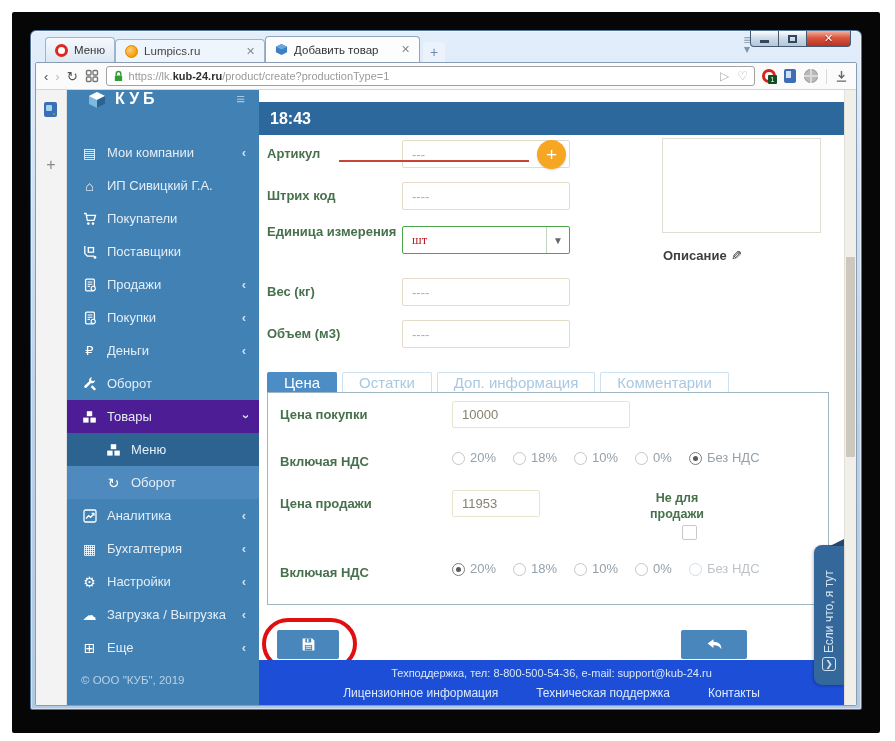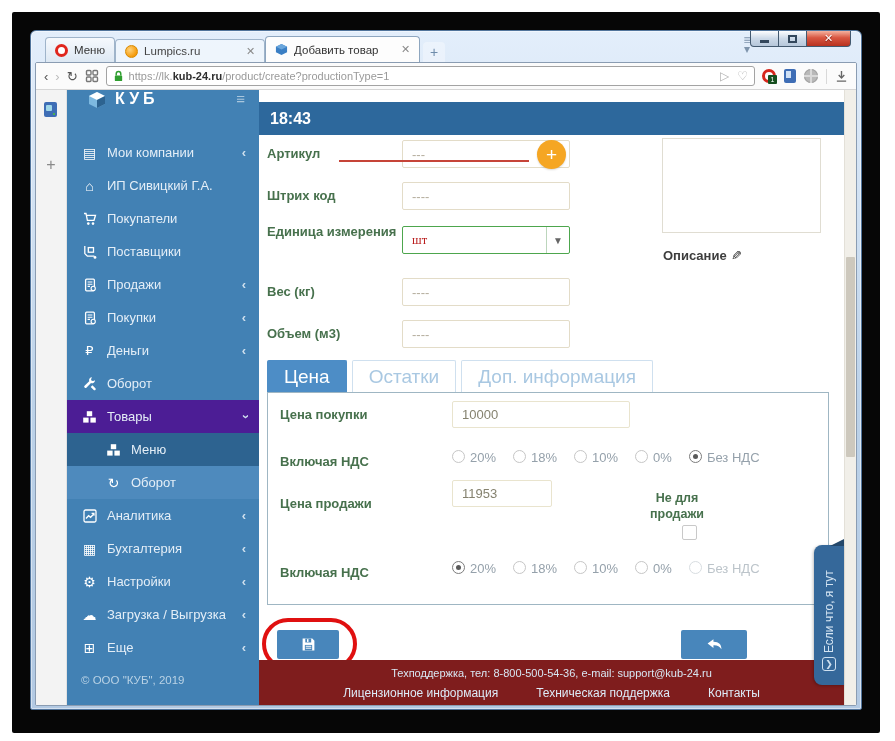--- a/index.html
+++ b/index.html
@@ -74,39 +74,39 @@
   .fselect{position:absolute;left:143px;width:168px;height:28px;border:1px solid #4da64d;border-radius:2px;background:#fff;box-sizing:border-box;display:flex;align-items:center;}
   .fselect .val{flex:1;padding-left:9px;font-size:12.5px;color:#b91c1c;font-family:Liberation Serif, serif;}
   .fselect .arr{width:22px;align-self:stretch;border-left:1px solid #bcd6bc;display:flex;align-items:center;justify-content:center;color:#666;font-size:10px;}
   .imgbox{position:absolute;left:403px;width:157px;top:48px;height:93px;border:1px solid #e0ddd2;background:#fff;}
   .descline{position:absolute;left:404px;top:158px;font-size:13px;color:#3d3d3d;font-weight:bold;}
   .descline .pen{font-size:13px;margin-left:4px;color:#222;display:inline-block;transform:scaleX(-1);}
   .red-underline{position:absolute;left:80px;top:70px;width:190px;height:2px;background:#c64438;}
   .orange-plus{position:absolute;left:278px;top:50px;width:29px;height:29px;border-radius:50%;background:#f5a623;color:#fff;font-size:19px;display:flex;align-items:center;justify-content:center;box-shadow:0 1px 2px rgba(0,0,0,.15);}
   
   .ftabs{position:absolute;left:8px;top:270px;display:flex;gap:5px;height:32px;align-items:flex-end;}
-  .ftab{height:32px;padding:0 16px;border:1px solid #cfe0ef;border-bottom:none;background:#fff;color:#a9c8e2;font-size:19px;display:flex;align-items:center;border-radius:2px 2px 0 0;box-sizing:border-box;}
+  .ftab{height:20px;padding:0 16px;border:1px solid #cfe0ef;border-bottom:none;background:#fff;color:#a9c8e2;font-size:15px;display:flex;align-items:center;border-radius:2px 2px 0 0;box-sizing:border-box;}
   .ftab.active{background:#4d8dc6;border-color:#4d8dc6;color:#fff;}
   .fpanel{position:absolute;left:8px;top:302px;width:562px;height:213px;border:1px solid #9fb6c3;box-sizing:border-box;background:#fff;}
   .plabel{position:absolute;left:12px;color:#47714d;font-weight:bold;font-size:13px;}
   .pinput{position:absolute;left:184px;height:27px;border:1px solid #e9e4ce;border-radius:2px;padding:0 9px;font-size:13px;color:#85826f;box-sizing:border-box;font-family:inherit;}
   .radios{position:absolute;left:184px;display:flex;gap:17px;align-items:center;}
-  .ritem{display:flex;align-items:flex-start;gap:5px;font-size:13px;color:#95a1ab;}
+  .ritem{display:flex;align-items:flex-end;gap:5px;font-size:13px;color:#95a1ab;}
   .rdot{width:13px;height:13px;border-radius:50%;border:1px solid #c6c6c6;background:#fff;box-sizing:border-box;position:relative;flex:none;}
   .ritem.sel .rdot{border-color:#7c7c7c;}
   .ritem.sel .rdot:after{content:"";position:absolute;left:3px;top:3px;width:5px;height:5px;border-radius:50%;background:#5a5a5a;}
   .ritem.dim{color:#bcc4ca;}
   .ritem.dim .rdot{border-color:#d8dde1;}
   .nfs{position:absolute;left:378px;top:97px;width:62px;text-align:center;color:#47714d;font-weight:bold;font-size:12.5px;line-height:16px;}
   .nfs-check{position:absolute;left:414px;top:132px;width:13px;height:13px;border:1px solid #c9c9c9;border-radius:2px;background:#fff;}
   
   .save-btn{position:absolute;left:18px;top:540px;width:62px;height:29px;background:#4886bb;border-radius:2px;display:flex;align-items:center;justify-content:center;}
   .red-oval{position:absolute;left:3px;top:528px;width:95px;height:52px;border:4px solid #e01010;border-radius:26px;box-sizing:border-box;pointer-events:none;}
   .back-btn{position:absolute;left:422px;top:540px;width:66px;height:29px;background:#4886bb;border-radius:2px;display:flex;align-items:center;justify-content:center;}
-  .kfooter{position:absolute;left:0;right:0;top:570px;bottom:0;background:#7f1d1d;color:#d8e6f2;}
+  .kfooter{position:absolute;left:0;right:0;top:570px;bottom:0;background:#1d4ed8;color:#d8e6f2;}
   .kfooter .l1{text-align:center;font-size:11px;margin-top:7px;}
   .kfooter .l2{display:flex;justify-content:center;gap:38px;margin-top:7px;font-size:12px;color:#ddebf8;}
   
   .pg-scroll{position:absolute;right:0;top:0;bottom:0;width:12px;background:#f1efe9;border-left:1px solid #e3e0d8;box-sizing:border-box;}
   .pg-thumb{position:absolute;left:1px;right:1px;top:167px;height:200px;background:#cdc8bd;border-radius:1px;}
   .chat-tab{position:absolute;right:12px;top:455px;width:30px;height:140px;background:#35689a;border-radius:8px 0 0 8px;box-shadow:-1px 1px 3px rgba(0,0,0,.25);}
   .chat-tab .fold{position:absolute;right:0;top:-6px;width:0;height:0;border-left:14px solid transparent;border-bottom:7px solid #24486b;}
   .chat-txt{position:absolute;left:8px;top:8px;height:100px;writing-mode:vertical-rl;transform:rotate(180deg);color:#d4e4f2;font-size:12px;white-space:nowrap;}
   .chat-ic{position:absolute;left:8px;top:112px;width:14px;height:14px;border:1.5px solid #cfe0f0;border-radius:3px;color:#cfe0f0;font-size:9px;line-height:13px;text-align:center;box-sizing:border-box;}
 </style>
@@ -372,20 +372,21 @@
           <div class="flabel" style="top:236px">Объем (м3)</div>
           <input class="finput" style="top: 230px;" placeholder="----">
 
           <div class="imgbox"></div>
           <div class="descline"><span>Описание</span><span class="pen">✎</span></div>
 
           <div class="ftabs">
             <div class="ftab active">Цена</div>
             <div class="ftab">Остатки</div>
             <div class="ftab">Доп. информация</div>
+            <div class="ftab">Комментарии</div>
           </div>
 
           <div class="fpanel">
             <div class="plabel" style="top:14px">Цена покупки</div>
             <input class="pinput" style="top: 8px; width: 178px;" value="10000">
 
             <div class="plabel" style="top:61px">Включая НДС</div>
             <div class="radios" style="top:57px">
               <span class="ritem">
                   <span class="rdot"></span>
@@ -403,21 +404,21 @@
                   <span class="rdot"></span>
                   <span>0%</span>
                 </span>
               <span class="ritem sel">
                   <span class="rdot"></span>
                   <span>Без НДС</span>
                 </span>
             </div>
 
             <div class="plabel" style="top:103px">Цена продажи</div>
-            <input class="pinput" style="top: 87px; width: 100px;" value="11953">
+            <input class="pinput" style="top: 97px; width: 88px;" value="11953">
             <div class="nfs">Не для продажи</div>
             <div class="nfs-check"></div>
 
             <div class="plabel" style="top:172px">Включая НДС</div>
             <div class="radios" style="top:168px">
               <span class="ritem sel">
                   <span class="rdot"></span>
                   <span>20%</span>
                 </span>
               <span class="ritem">

